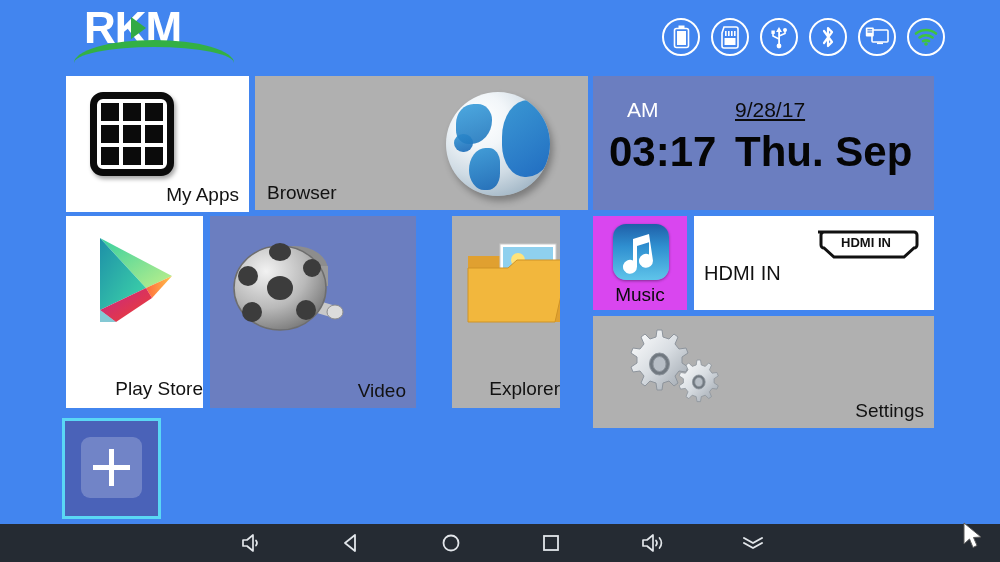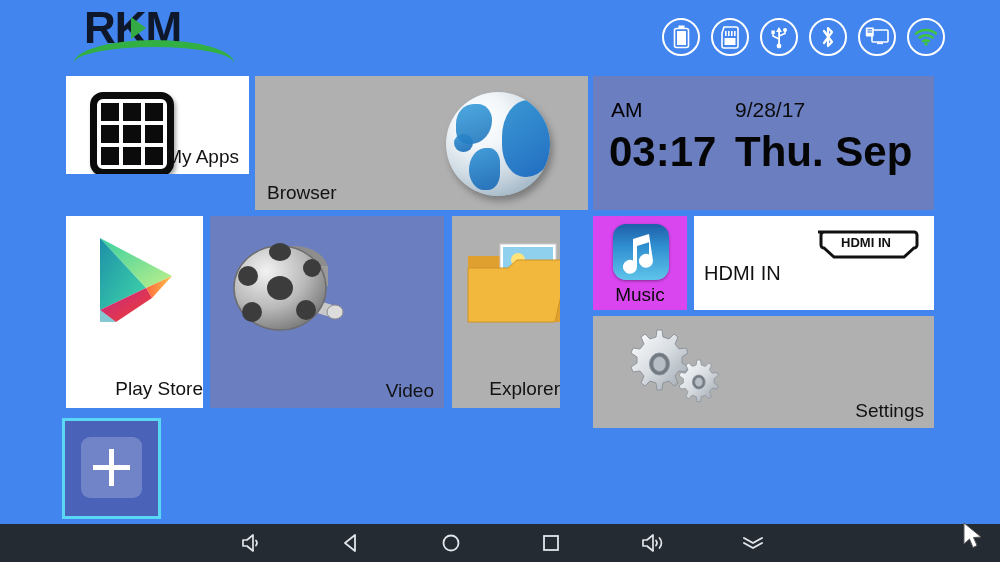--- a/index.html
+++ b/index.html
@@ -29,21 +29,21 @@
     top: 6px;
     width: 150px;
     height: 56px;
   }
   #logo-text {
     position: absolute;
     left: 0; top: 0;
     font-size: 44px;
     font-weight: bold;
     letter-spacing: -1px;
-    color: #0f172a;
+    color: #ffffff;
     font-family: "Liberation Sans", sans-serif;
     line-height: 44px;
   }
   #logo-tri {
     position: absolute;
     left: 47px;
     top: 11px;
     width: 0; height: 0;
     border-left: 15px solid #33aa44;
     border-top: 11px solid transparent;
@@ -102,21 +102,21 @@
   }
   .lbl-br { right: 10px; bottom: 6px; }
   .lbl-bl { left: 12px; bottom: 6px; }
   .lbl-bc { left: 0; right: 0; bottom: 8px; text-align: right; }
 
   .white-tile { background: #ffffff; }
   .gray-tile  { background: #b0b0b0; }
   .slate-tile { background: #6b7ec0; }
 
   
-  #t-myapps { left: 66px; top: 76px; width: 183px; height: 98px; padding-left: 39px; }
+  #t-myapps { left: 66px; top: 76px; width: 183px; height: 136px; padding-left: 39px; }
   #apps-icon {
     position: absolute;
     left: 24px; top: 16px;
     width: 84px; height: 84px;
     border: 7px solid #0b0b0b;
     border-radius: 13px;
     box-sizing: border-box;
     background: #ffffff;
     padding: 4px;
     display: grid;
@@ -160,35 +160,35 @@
   .globe-cont {
     position: absolute;
     background: linear-gradient(160deg, #2f94d4, #1766b5);
     opacity: 0.9;
   }
   .gc1 { left: 22%; top: 54%; width: 30%; height: 40%; border-radius: 60% 40% 45% 55%; }
   .gc2 { left: 8%; top: 40%; width: 18%; height: 18%; border-radius: 50%; }
 
   
   #t-clock { left: 593px; top: 76px; width: 341px; height: 134px; background: #6b7ec0; }
-  #clk-am   { position: absolute; left: 18px; top: 22px; font-size: 21px; color: #000000; }
-  #clk-date { position: absolute; left: 142px; top: 22px; font-size: 21px; color: #0c0c0c; }
+  #clk-am   { position: absolute; left: 34px; top: 22px; font-size: 21px; color: #ffffff; }
+  #clk-date { position: absolute; left: 142px; top: 22px; font-size: 21px; color: #0c0c0c; text-decoration: underline; }
   #clk-time { position: absolute; left: 16px; top: 52px; font-size: 42px; font-weight: bold; color: #050505; }
   #clk-day  { position: absolute; left: 142px; top: 52px; font-size: 42px; font-weight: bold; color: #050505; }
 
   
   #t-play { left: 66px; top: 216px; width: 137px; height: 192px; }
   #play-icon {
     position: absolute;
     left: 28px; top: 20px;
     width: 84px; height: 92px;
   }
 
   
-  #t-video { left: 210px; top: 216px; width: 234px; height: 192px; }
+  #t-video { left: 210px; top: 216px; width: 206px; height: 192px; }
   #reel {
     position: absolute;
     left: 20px; top: 14px;
     width: 120px; height: 112px;
   }
 
   
   #t-explorer { left: 452px; top: 216px; width: 108px; height: 192px; }
   #folder { position: absolute; left: 12px; top: 22px; width: 108px; height: 92px; }
 

